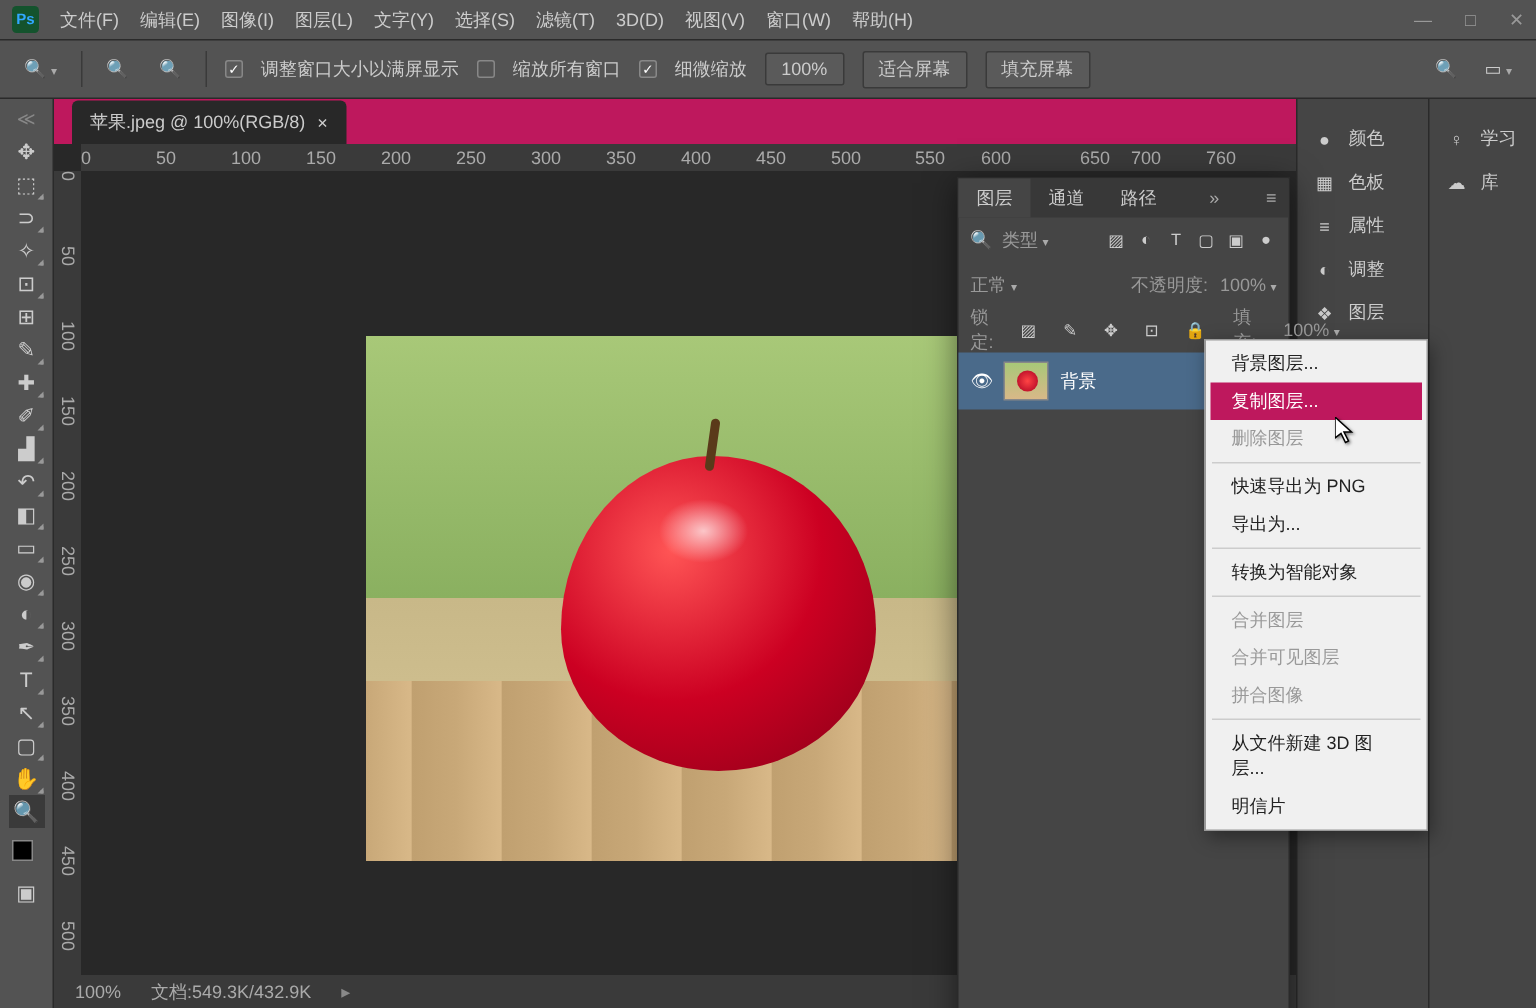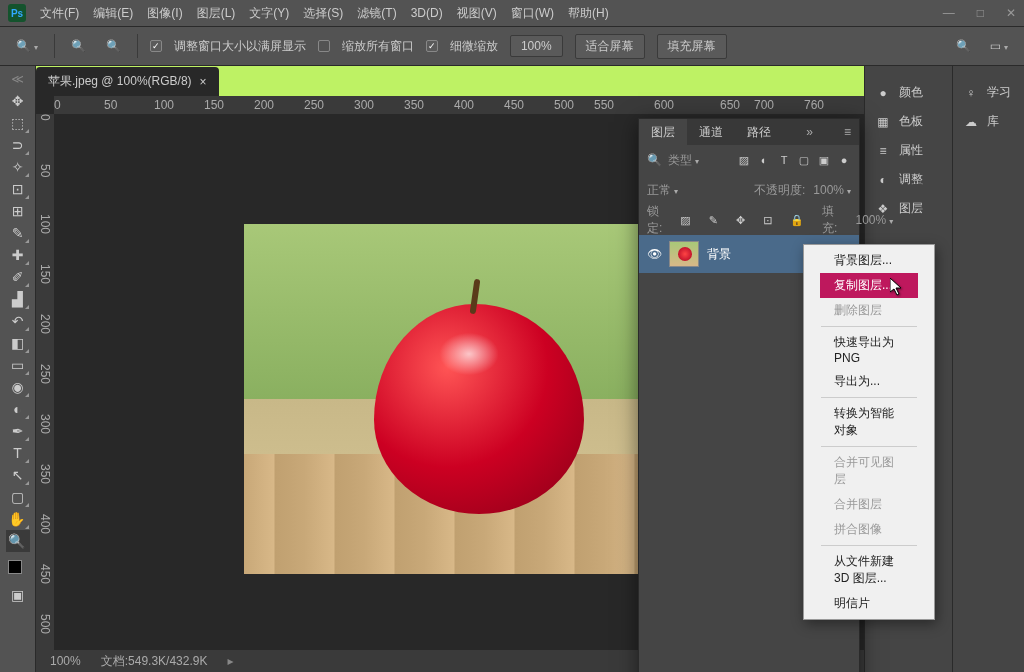--- a/index.html
+++ b/index.html
@@ -11,21 +11,21 @@
 .sep{width:1px;height:24px;background:#3a3a3a}
 .chk{width:12px;height:12px;border:1px solid #888;border-radius:2px;display:inline-flex;align-items:center;justify-content:center;color:#fff;font-size:9px}
 .chk.on{background:#5a5a5a}
 .btn{background:#5a5a5a;border:1px solid #3a3a3a;padding:3px 10px;border-radius:2px}
 .main{display:flex;height:calc(672px - 66px)}
 .tools{width:36px;background:#535353;display:flex;flex-direction:column;align-items:center;padding:6px 0;gap:4px;border-right:1px solid #2a2a2a}
 .tool{width:24px;height:22px;display:flex;align-items:center;justify-content:center;color:#ccc;position:relative;font-size:14px}
 .tool.flyout::after{content:"";position:absolute;bottom:1px;right:1px;border:2px solid transparent;border-right-color:#999;border-bottom-color:#999}
 .tool.active{background:#3a3a3a}
 .workarea{flex:1;display:flex;flex-direction:column;background:#282828}
-.tabbar{height:30px;background:#bef264;display:flex;align-items:flex-end;padding-left:0}
+.tabbar{height:30px;background:#be185d;display:flex;align-items:flex-end;padding-left:12px}
 .tab{background:#282828;padding:6px 12px;color:#ccc;border-top-left-radius:4px;border-top-right-radius:4px;display:flex;align-items:center;gap:8px}
 .ruler-h{height:18px;background:#3a3a3a;margin-left:18px;position:relative;overflow:hidden;color:#aaa;font-size:9px}
 .ruler-h span{position:absolute;top:2px}
 .ruler-v{width:18px;background:#3a3a3a;position:relative;overflow:hidden;color:#aaa;font-size:9px}
 .ruler-v span{position:absolute;left:2px;writing-mode:vertical-lr}
 .canvas-wrap{flex:1;display:flex}
 .canvas{flex:1;background:#282828;position:relative}
 .apple-img{position:absolute;left:190px;top:110px;width:470px;height:350px;background:linear-gradient(180deg,#a8c878 0%,#8ab060 50%,#c8b888 50%,#d8c898 100%);overflow:hidden}
 .apple{position:absolute;left:130px;top:80px;width:210px;height:210px;background:radial-gradient(circle at 35% 30%,#ff5555,#cc0022 50%,#880018);border-radius:48% 52% 50% 50%/55% 55% 45% 45%}
 .apple::before{content:"";position:absolute;top:25px;left:60px;width:70px;height:50px;background:radial-gradient(ellipse,rgba(255,255,255,0.7),transparent 60%);border-radius:50%}
@@ -42,21 +42,21 @@
 .ptabmenu{margin-left:auto;padding:0 8px;color:#aaa}
 .pfilt{height:30px;display:flex;align-items:center;padding:0 8px;gap:6px;color:#999}
 .pfilt .searchfilt{flex:1}
 .pblend{height:30px;display:flex;align-items:center;padding:0 8px;gap:8px;color:#999}
 .plock{height:30px;display:flex;align-items:center;padding:0 8px;gap:18px;color:#999}
 .layer{height:38px;display:flex;align-items:center;background:#4a6a8a;padding:0 8px;gap:8px;color:#fff}
 .layer-eye{width:14px;text-align:center}
 .layer-thumb{width:30px;height:26px;background:linear-gradient(#a8c878,#d8b888);border:1px solid #888;position:relative}
 .layer-thumb::after{content:"";position:absolute;left:8px;top:5px;width:14px;height:14px;background:radial-gradient(#ff4444,#aa0022);border-radius:50%}
 .layer-body{flex:1;height:420px}
-.ctxmenu{position:absolute;left:803px;top:244px;width:132px;background:#f0f0f0;border:1px solid #999;box-shadow:2px 4px 12px rgba(0,0,0,0.4);padding:3px 16px}
+.ctxmenu{position:absolute;left:803px;top:226px;width:149px;background:#f0f0f0;border:1px solid #999;box-shadow:2px 4px 12px rgba(0,0,0,0.4);padding:3px 3px}
 .ctxitem{padding:4px 14px;color:#222}
 .ctxitem.hl{background:#be185d;color:#fff}
 .ctxitem.dis{color:#999}
 .ctxsep{height:1px;background:#ccc;margin:3px 1px}
 .cursor{position:absolute;left:890px;top:278px;width:14px;height:18px;pointer-events:none}
 .cursor svg{filter:drop-shadow(1px 1px 1px rgba(0,0,0,0.5))}
 .micon{width:14px;height:14px;display:inline-flex;align-items:center;justify-content:center;color:#ccc;font-size:11px}
 .dd::after{content:"▾";font-size:8px;margin-left:3px;color:#aaa}
 .iconbtn{padding:2px 4px;color:#ccc}
 </style>
@@ -149,21 +149,21 @@
         <span style="left: 50px;">50</span>
         <span style="left: 100px;">100</span>
         <span style="left: 150px;">150</span>
         <span style="left: 200px;">200</span>
         <span style="left: 250px;">250</span>
         <span style="left: 300px;">300</span>
         <span style="left: 350px;">350</span>
         <span style="left: 400px;">400</span>
         <span style="left: 450px;">450</span>
         <span style="left: 500px;">500</span>
-        <span style="left: 540px;">550</span>
+        <span style="left: 556px;">550</span>
         <span style="left: 600px;">600</span>
         <span style="left: 666px;">650</span>
         <span style="left: 700px;">700</span>
         <span style="left: 750px;">760</span>
       </div>
     <div class="canvas-wrap">
       <div class="ruler-v" id="rulerV">
           <span style="top: 0px;">0</span>
           <span style="top: 50px;">50</span>
           <span style="top: 100px;">100</span>
@@ -271,22 +271,22 @@
 <div class="ctxmenu" id="ctxmenu">
     <div class="ctxitem">背景图层...</div>
     <div class="ctxitem hl">复制图层...</div>
     <div class="ctxitem dis">删除图层</div>
     <div class="ctxsep"></div>
     <div class="ctxitem">快速导出为 PNG</div>
     <div class="ctxitem">导出为...</div>
     <div class="ctxsep"></div>
     <div class="ctxitem">转换为智能对象</div>
     <div class="ctxsep"></div>
+    <div class="ctxitem dis">合并图层</div>
     <div class="ctxitem dis">合并可见图层</div>
-    <div class="ctxitem dis">合并图层</div>
     <div class="ctxitem dis">拼合图像</div>
     <div class="ctxsep"></div>
     <div class="ctxitem">从文件新建 3D 图层...</div>
     <div class="ctxitem">明信片</div>
   </div>
 
 <div class="cursor">
 <svg viewBox="0 0 14 18">
       <path d="M0 0 L0 14 L4 11 L7 17 L9 16 L6 10 L11 10 Z" fill="white" stroke="black" stroke-width="1"></path>
     </svg>

